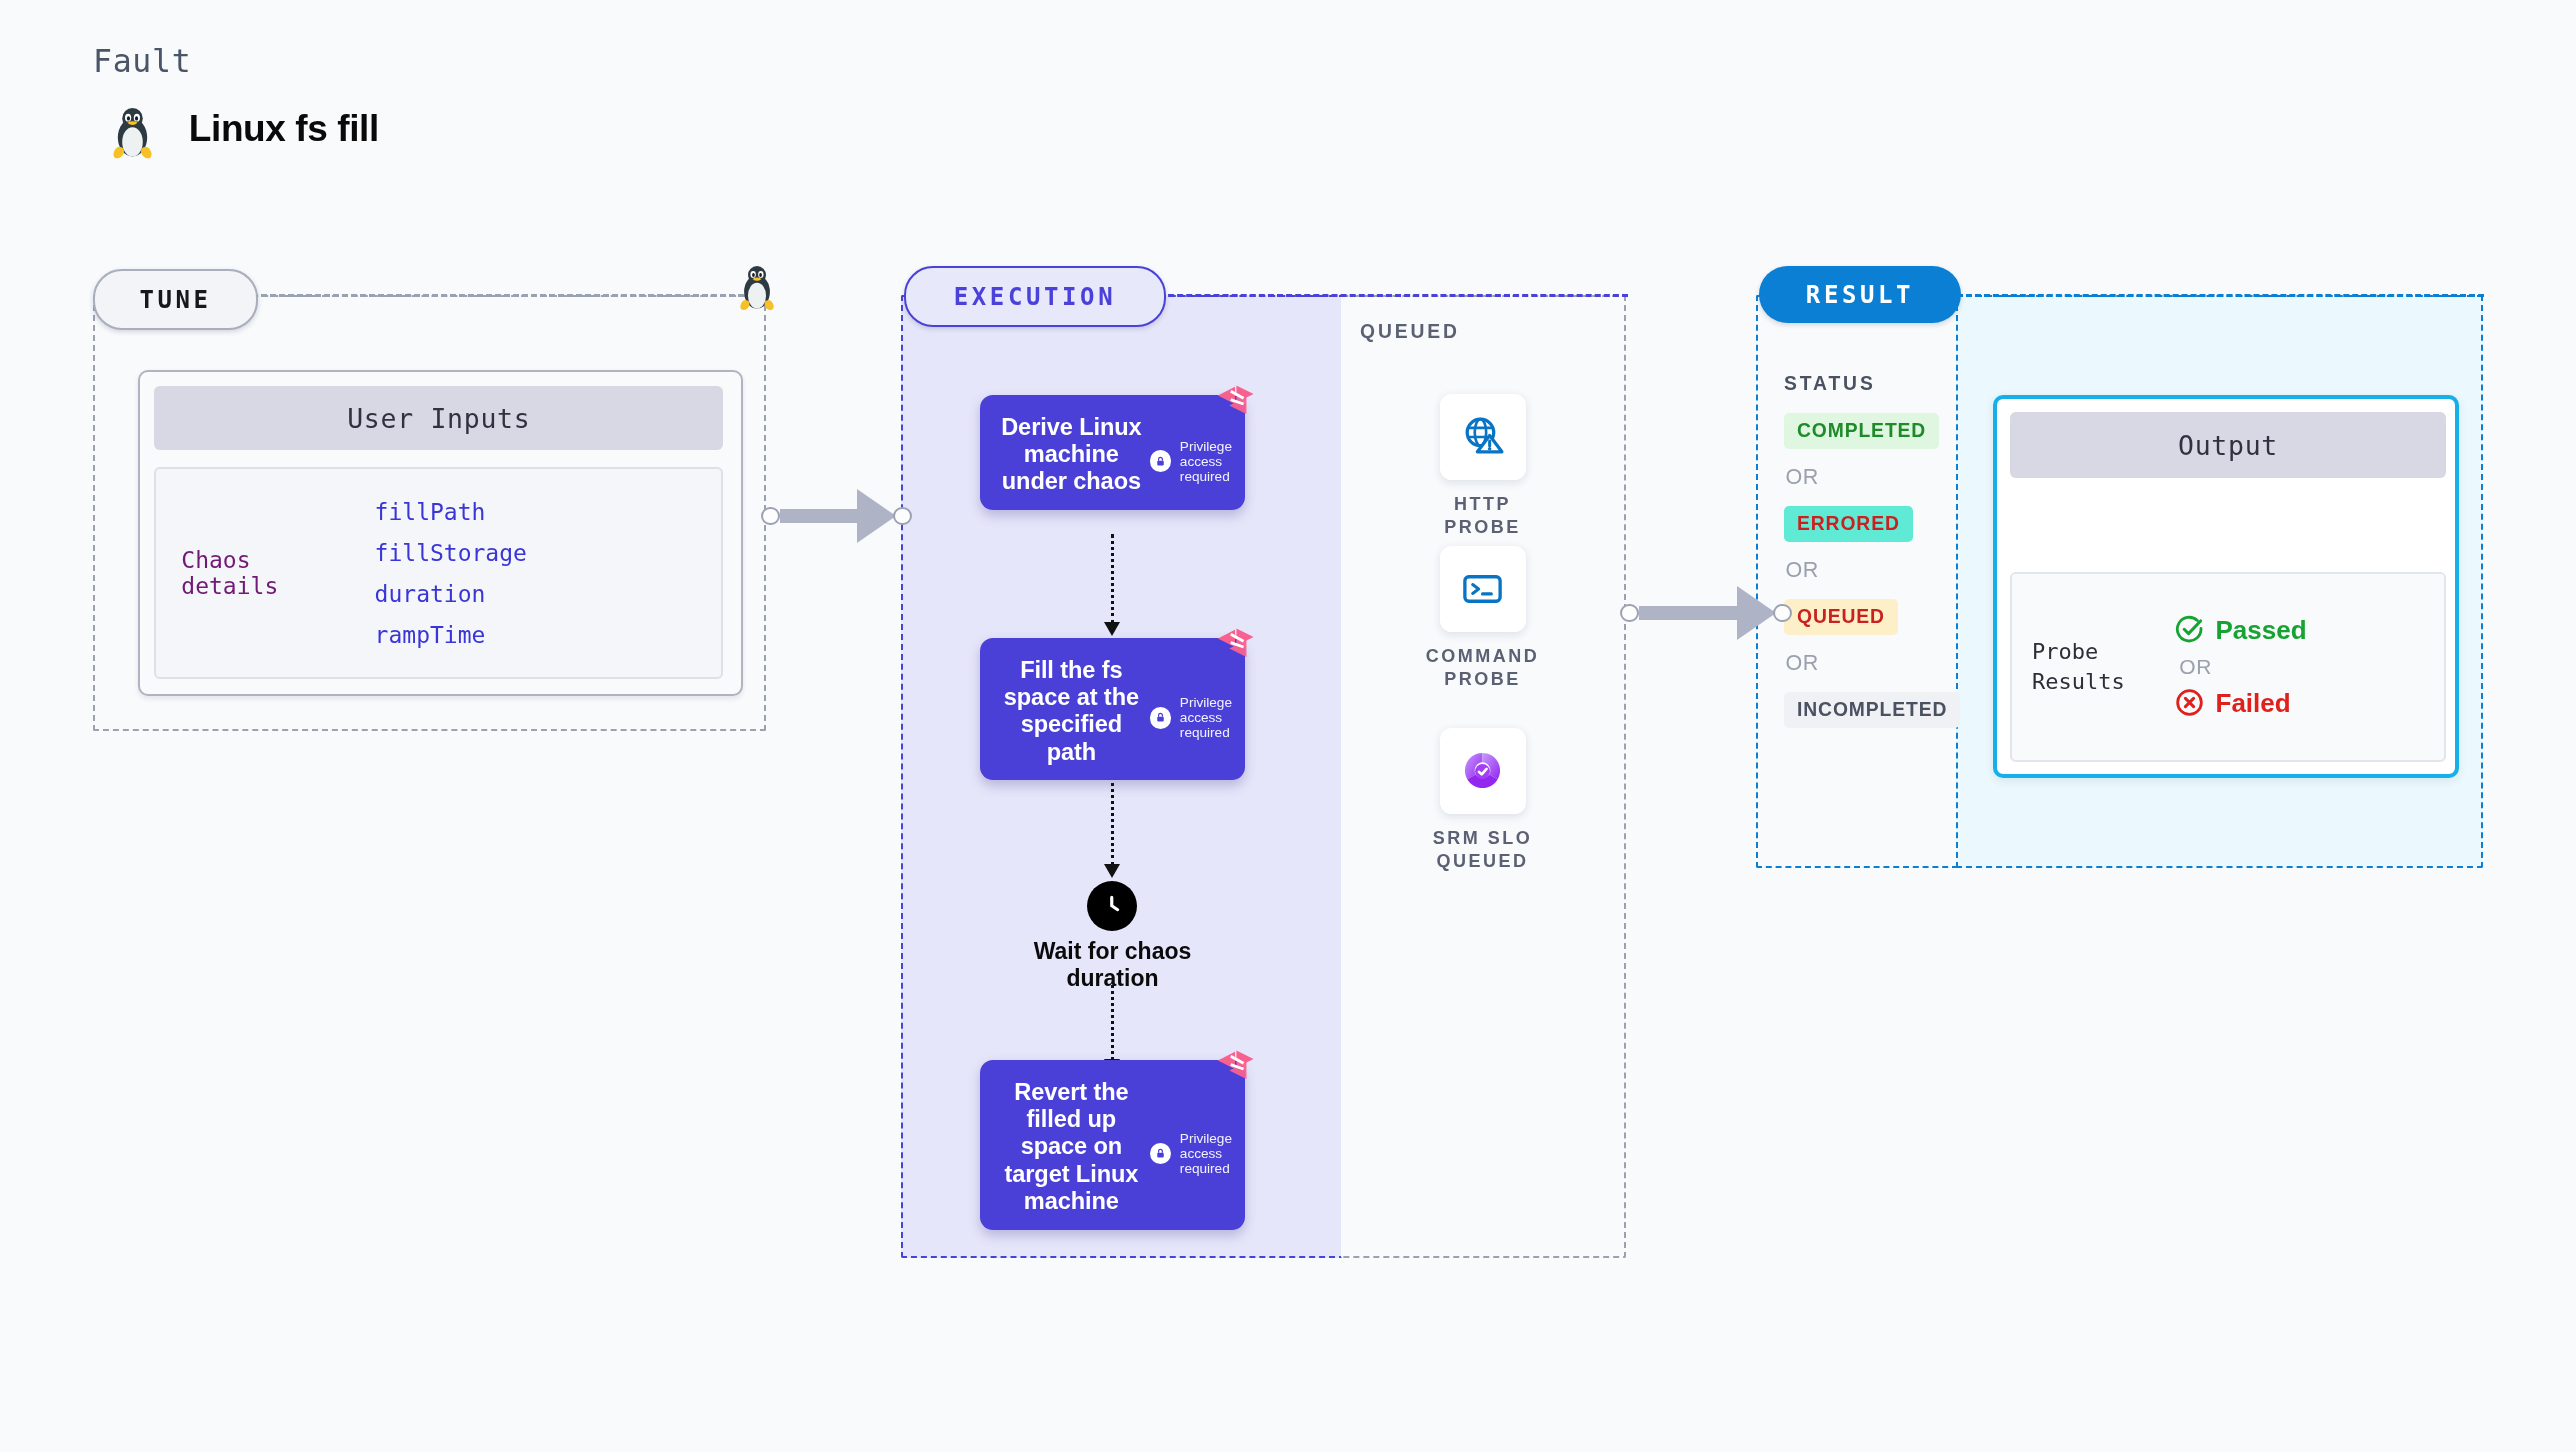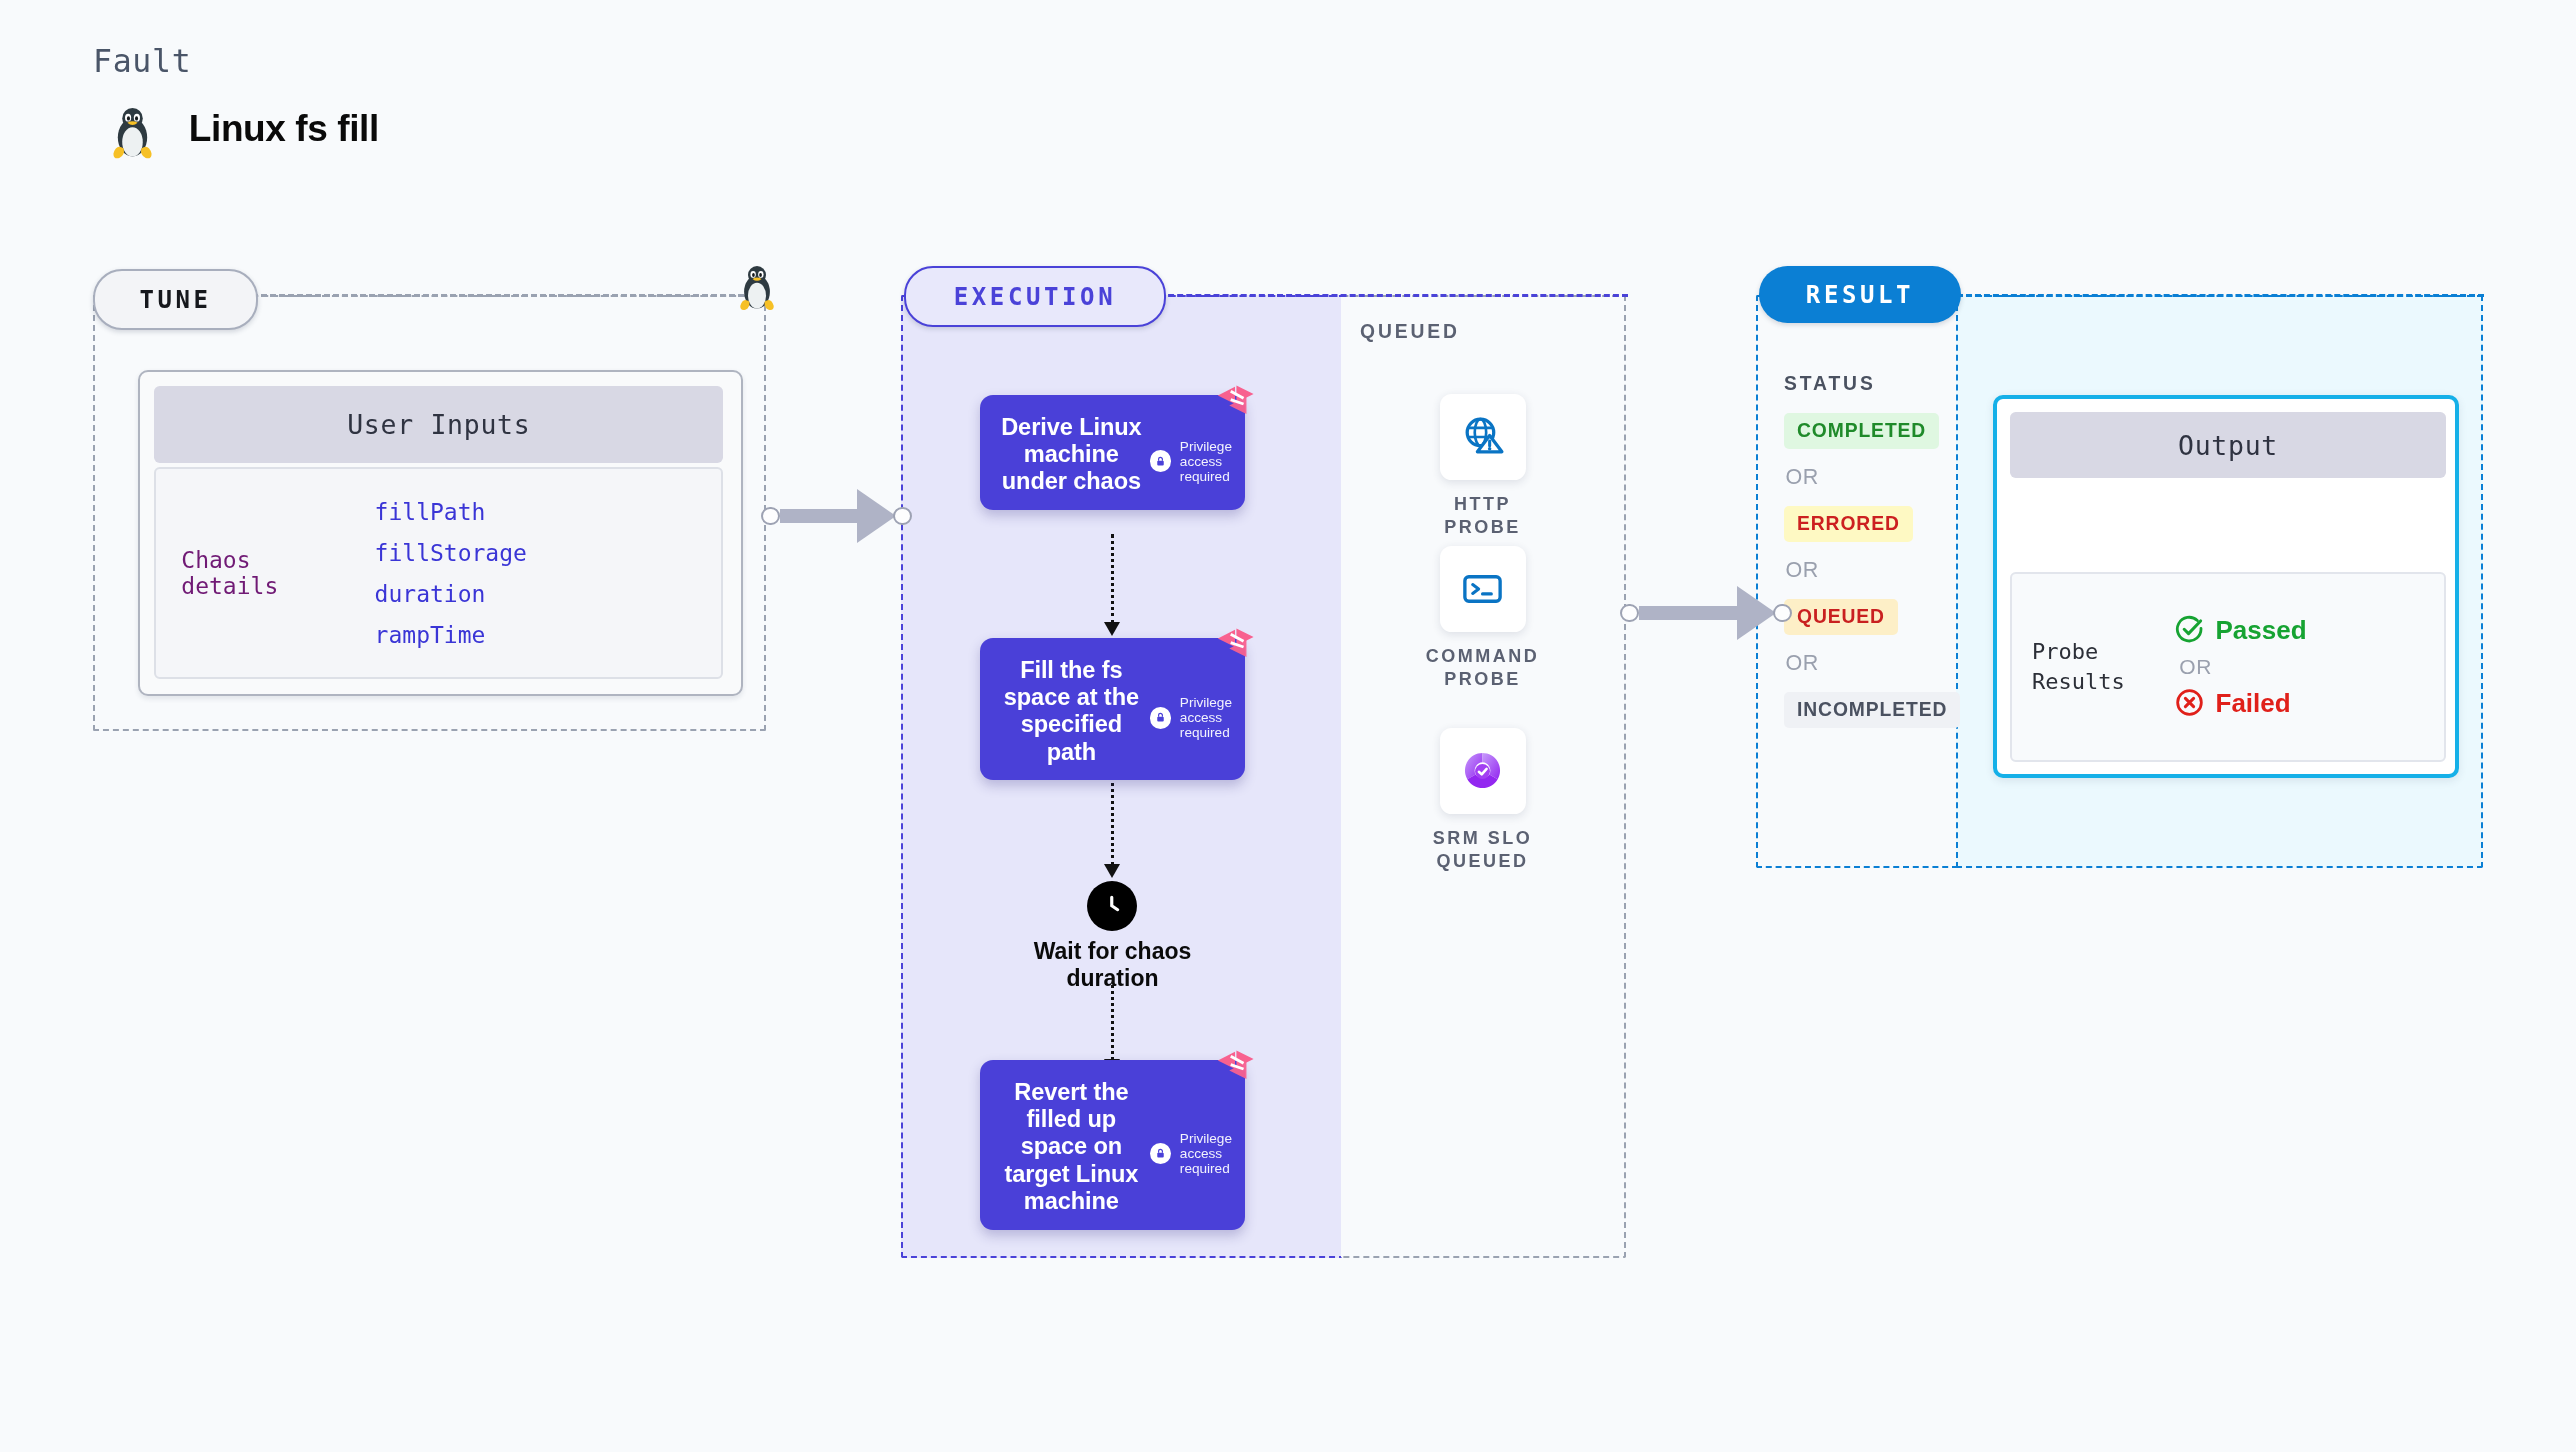--- a/index.html
+++ b/index.html
@@ -78,21 +78,21 @@
   
   #tux-rail{position:absolute;left:736px;top:266px;width:42px;height:49px;z-index:40;}
 
   
   #user-inputs-card{
     position:absolute;left:138px;top:370px;width:605px;height:326px;
     background:#F9FAFB;border:2.9px solid #AFB4C0;border-radius:10px;box-sizing:border-box;
     box-shadow:0 2.9px 5.7px rgba(40,50,80,.10);
   }
   #user-inputs-header{
-    position:absolute;left:14.3px;top:14.3px;width:569px;height:77px;
+    position:absolute;left:14.3px;top:14.3px;width:569px;height:64px;
     background:#D8D8E4;border-radius:5.7px;
     display:flex;align-items:center;justify-content:center;
     font-family:"DejaVu Sans Mono","Liberation Mono",monospace;
     font-size:26.5px;color:#2F3341;letter-spacing:0.7px;box-sizing:border-box;
   }
   #chaos-details-box{
     position:absolute;left:14.3px;top:95px;width:569px;height:212px;
     background:#F5F6F9;border:2.1px solid #DDE0E7;border-radius:5.7px;box-sizing:border-box;
     display:flex;align-items:center;
   }
@@ -460,21 +460,21 @@
       </svg>
     </span>
   </div>
   <div class="probe-label">SRM SLO QUEUED</div>
 </div>
 
 <div id="status-label">STATUS</div>
 <div class="status-stack">
   <div><span class="status-badge" id="sb-0" style="color: rgb(31, 138, 42); background: rgb(223, 247, 225);">COMPLETED</span></div>
   <div class="status-or">OR</div>
-  <div><span class="status-badge" id="sb-1" style="color: rgb(204, 32, 32); background: #fef9c3;">ERRORED</span></div>
+  <div><span class="status-badge" id="sb-1" style="color: rgb(204, 32, 32); background: #5eead4;">ERRORED</span></div>
   <div class="status-or">OR</div>
   <div><span class="status-badge" id="sb-2" style="color: rgb(201, 32, 32); background: rgb(253, 239, 199);">QUEUED</span></div>
   <div class="status-or">OR</div>
   <div><span class="status-badge" id="sb-3" style="color: rgb(74, 81, 96); background: rgb(239, 241, 245);">INCOMPLETED</span></div>
 </div>
 
 <div id="output-card">
   <div id="output-header">Output</div>
   <div id="probe-results-row">
     <span id="probe-results-key">Probe Results</span>

